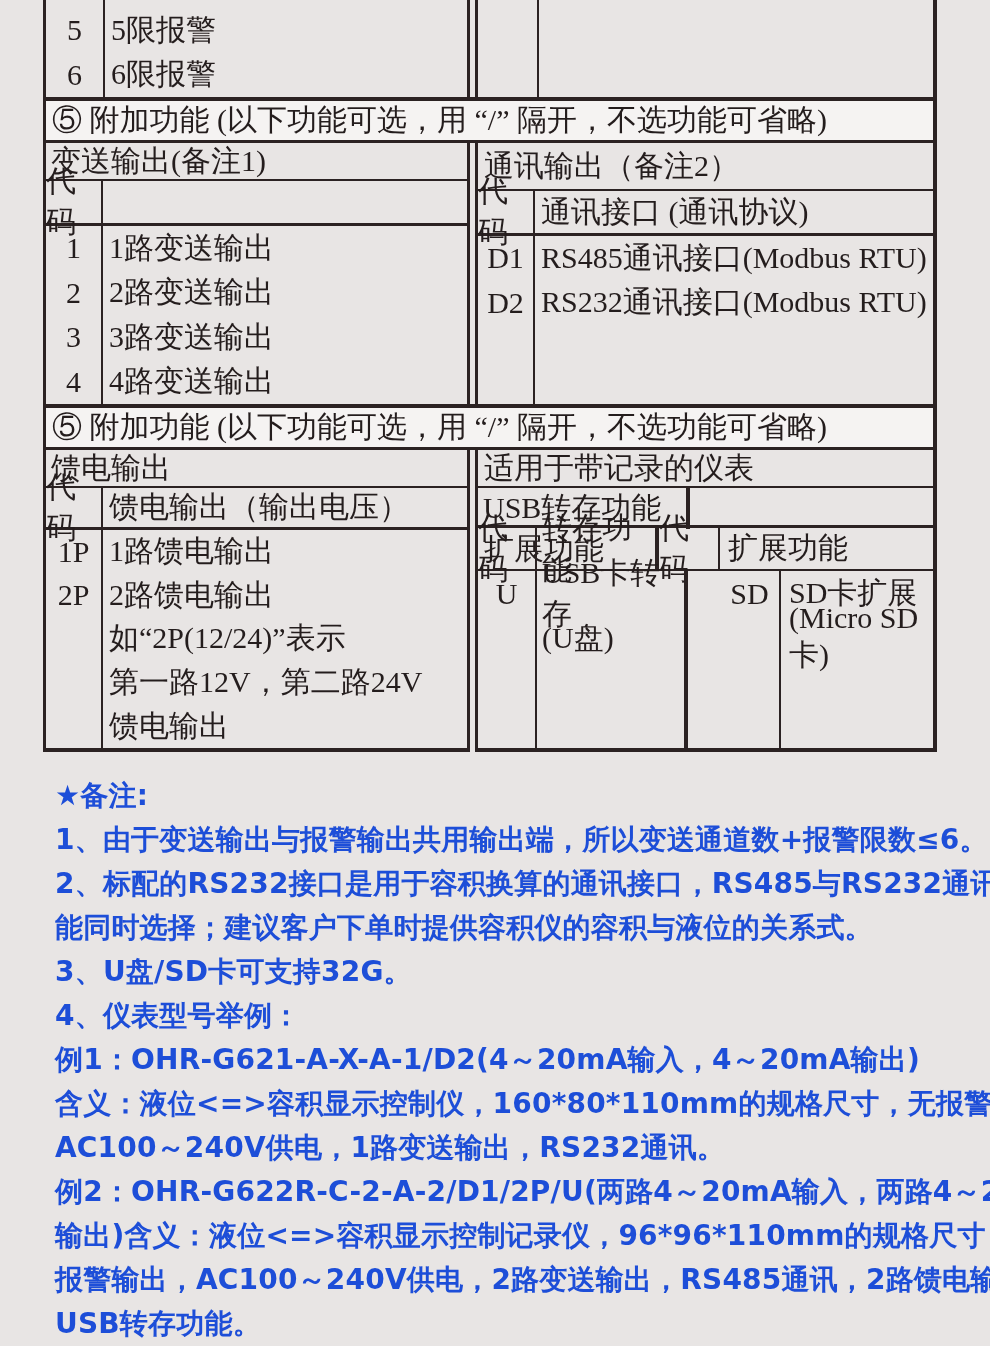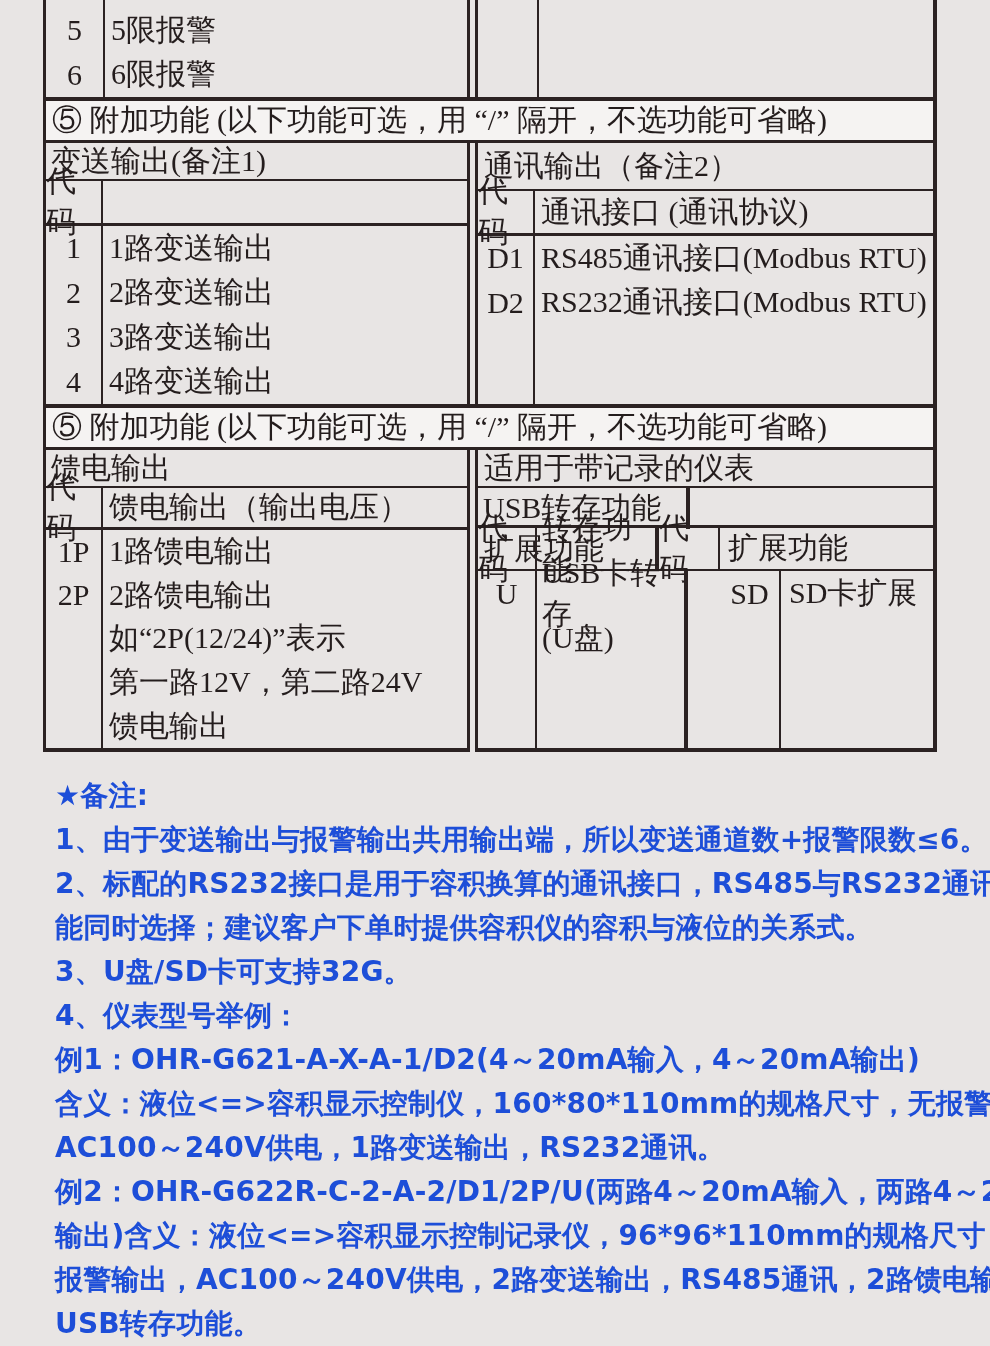--- a/index.html
+++ b/index.html
@@ -128,20 +128,21 @@
       </div>
       <div class="bd col" style="width:151px;border-right-width:4px;">
         <div class="cl pl5" style="height:45px">USB卡转存</div>
         <div class="cl pl5" style="height:45px">(U盘)</div>
       </div>
       <div class="bd col" style="width:61px;border-right-width:2px;margin-left:32px;">
         <div class="cc" style="height:45px">SD</div>
       </div>
       <div class="col" style="flex:1">
         <div class="cl pl8" style="height:45px">SD卡扩展</div>
+        <div class="cl pl8" style="height:45px">(Micro SD卡)</div>
       </div>
     </div>
   </div>
 
   <div class="abs notes" style="left:55px;top:774px;width:900px;">
     <div class="note-line">★备注:</div>
     <div class="note-line">1、由于变送输出与报警输出共用输出端，所以变送通道数+报警限数≤6。</div>
     <div class="note-line">2、标配的RS232接口是用于容积换算的通讯接口，RS485与RS232通讯接口不</div>
     <div class="note-line">能同时选择；建议客户下单时提供容积仪的容积与液位的关系式。</div>
     <div class="note-line">3、U盘/SD卡可支持32G。</div>

